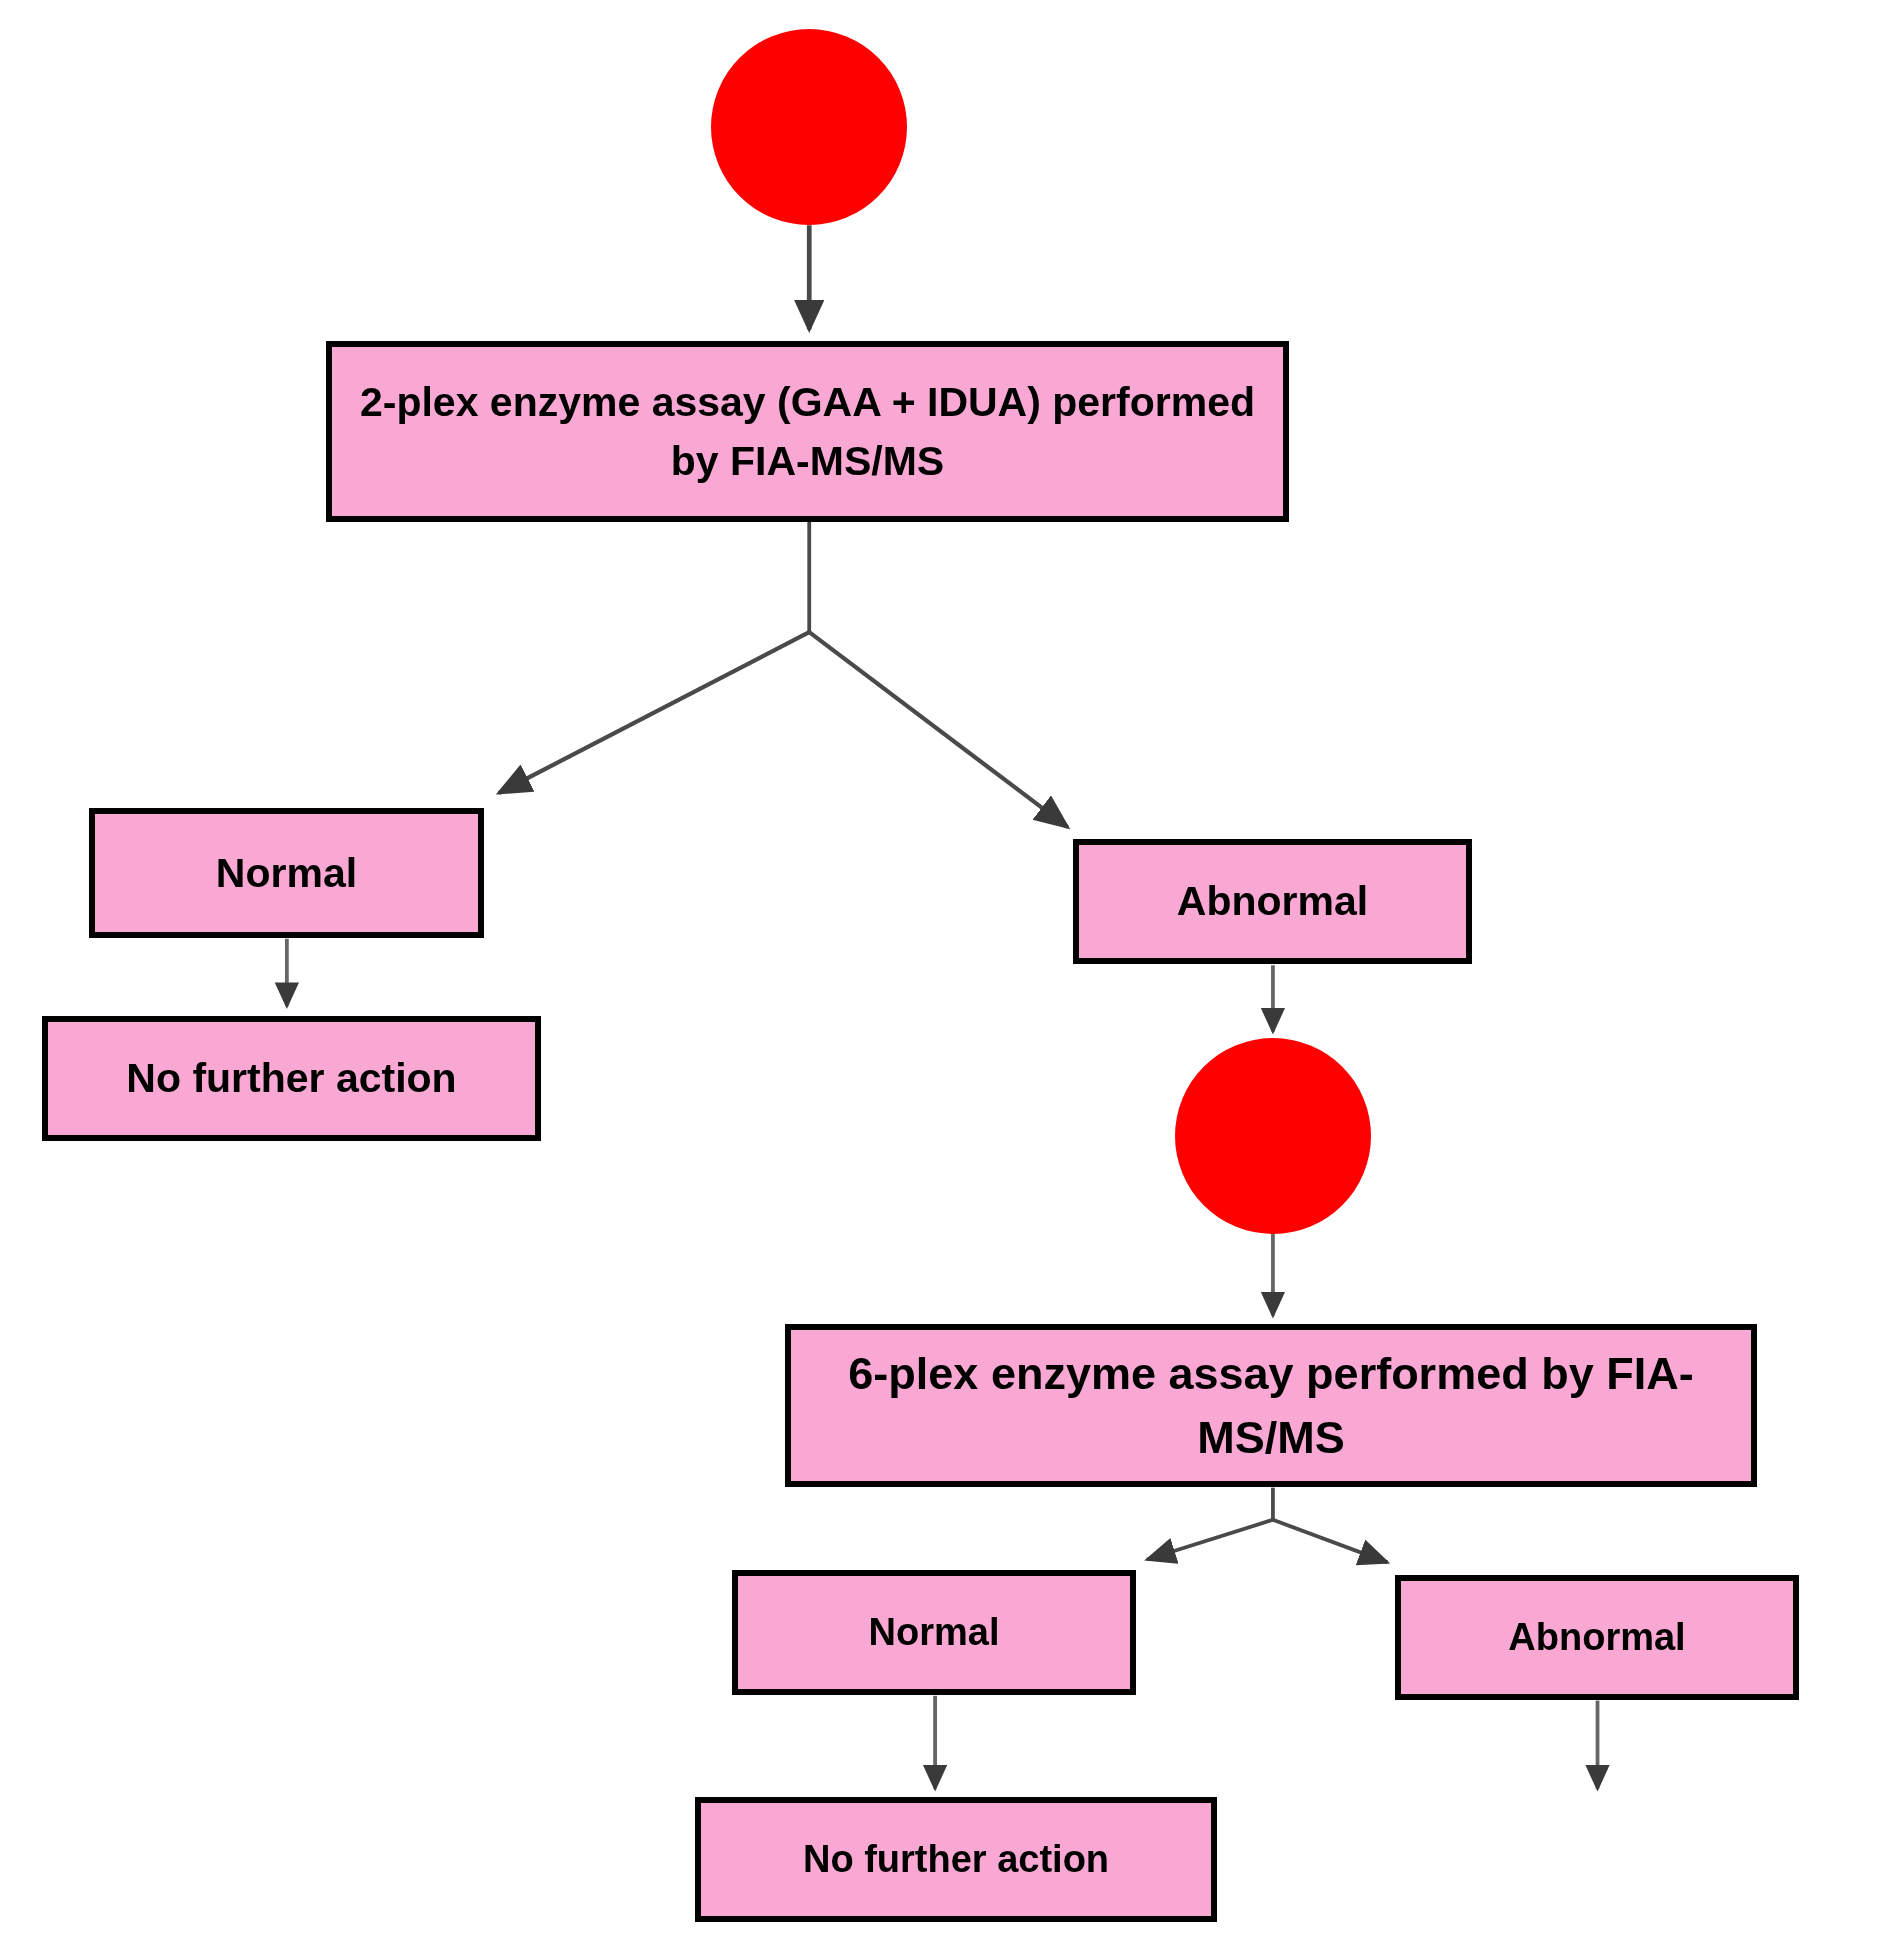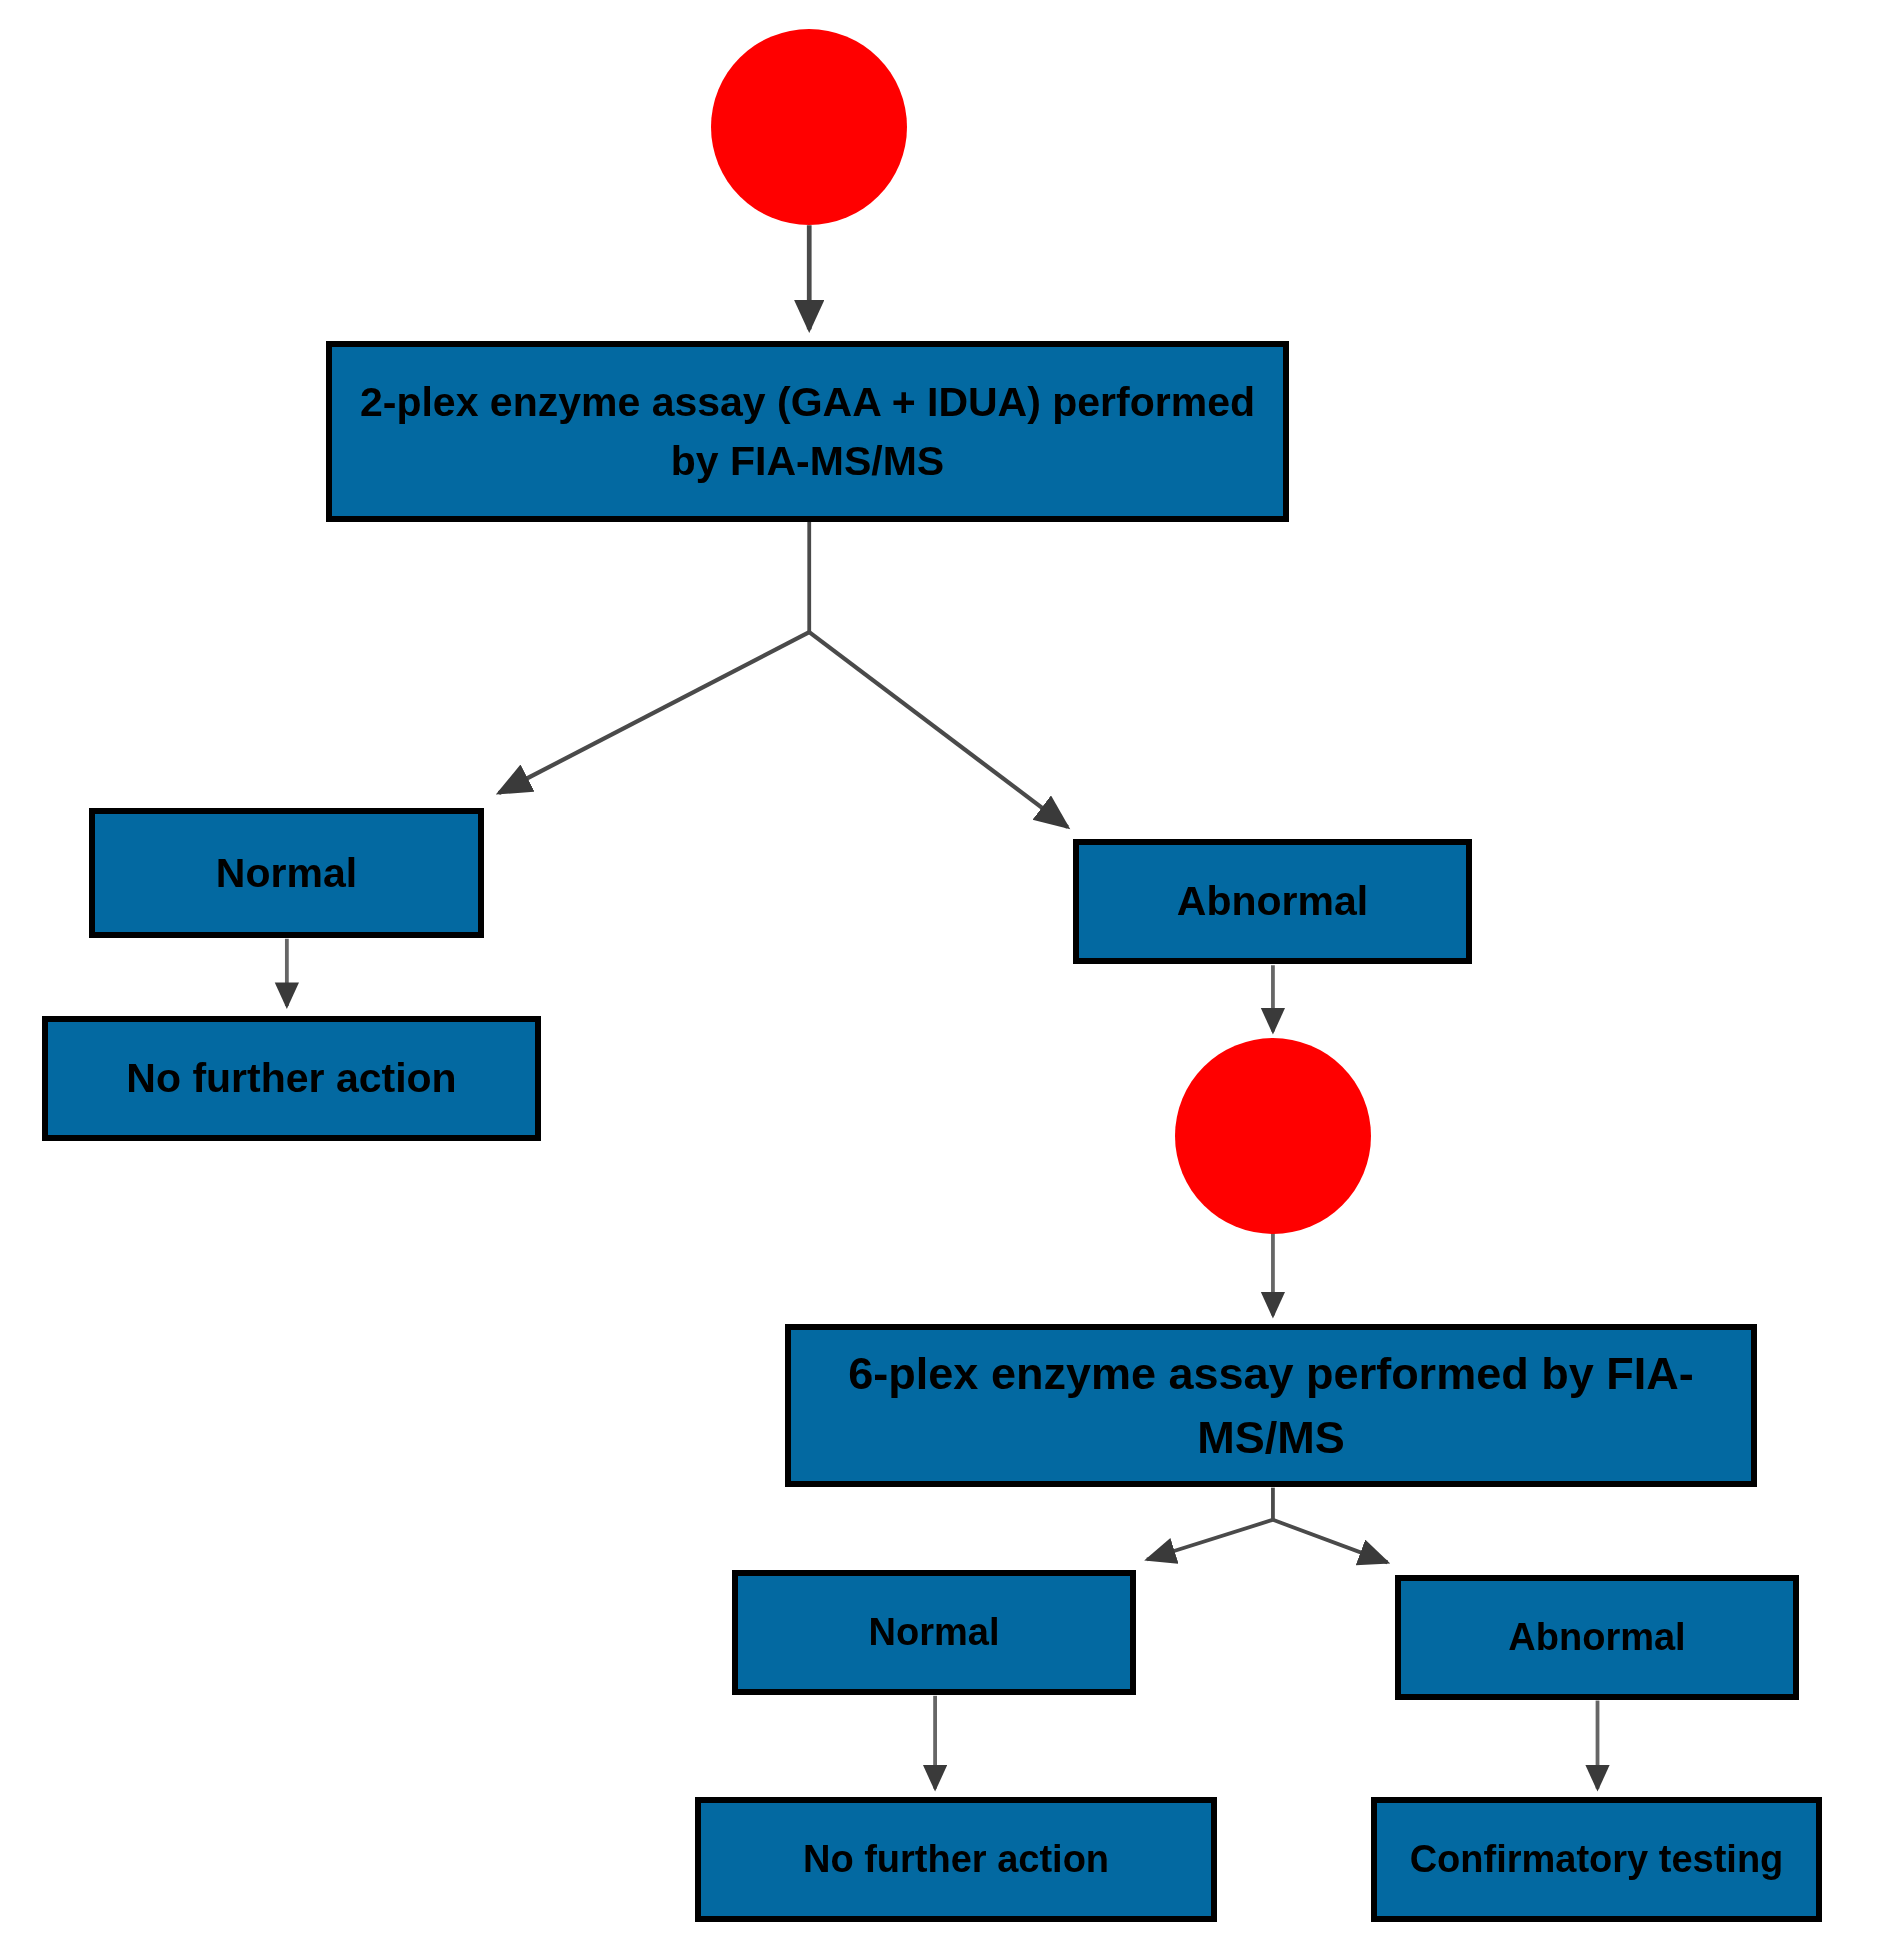--- a/index.html
+++ b/index.html
@@ -22,21 +22,21 @@
     position: absolute;
     left: 0;
     top: 0;
     width: 1891px;
     height: 1957px;
     pointer-events: none;
   }
   .node-box {
     position: absolute;
     box-sizing: border-box;
-    background: #0369a1;
+    background: #f9a8d4;
     border: 6.6px solid #000000;
     display: flex;
     align-items: center;
     justify-content: center;
     text-align: center;
     color: #000000;
     font-weight: bold;
     line-height: 1.42;
     padding: 3.8px 13.2px;
   }
@@ -132,18 +132,15 @@
   </div>
 
   <div class="node-box" id="abnormal-tier2-box">
     <span class="label">Abnormal</span>
   </div>
 
   <div class="node-box" id="no-action-tier2-box">
     <span class="label">No further action</span>
   </div>
 
-  <div class="node-box" id="confirmatory-box">
-    <span class="label">Confirmatory testing</span>
-  </div>
 
 </div>
 
 
 </body></html>

